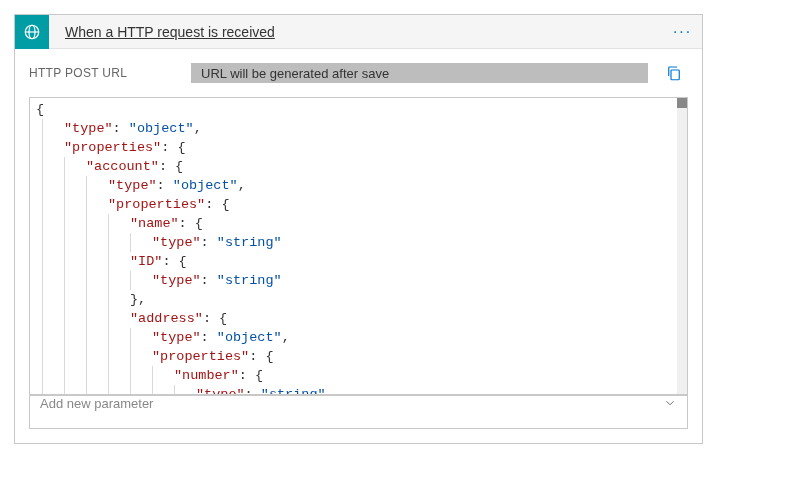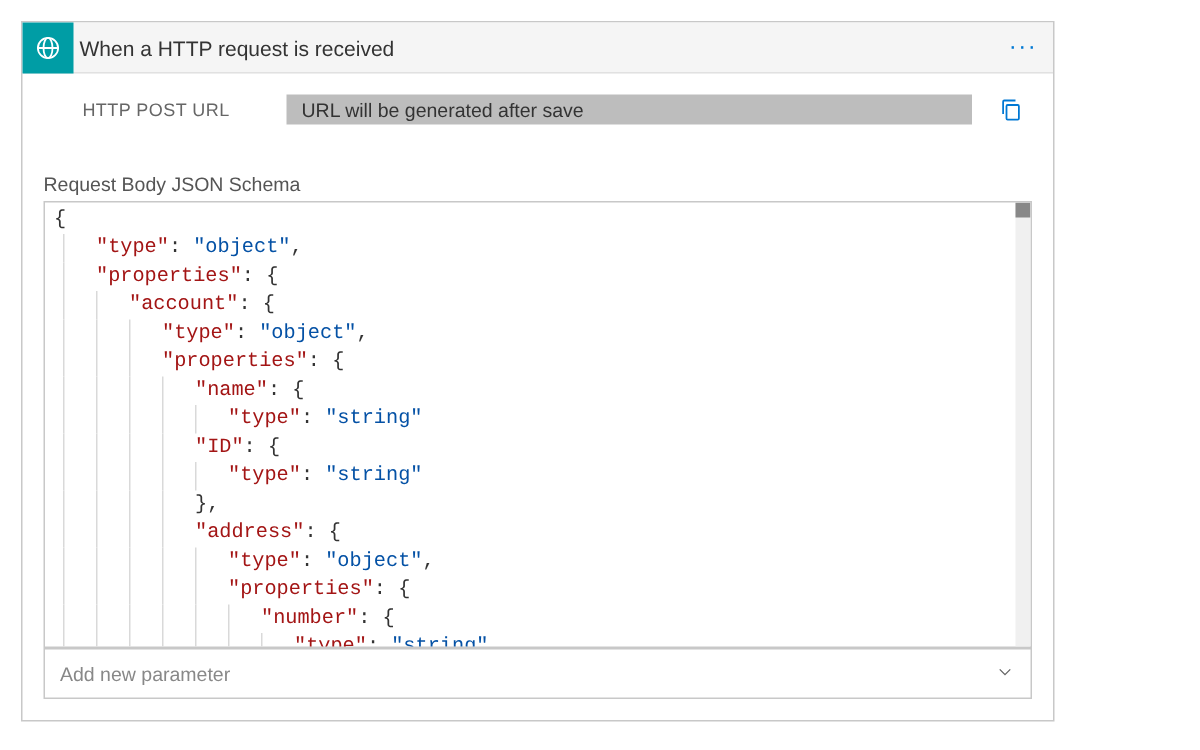--- a/index.html
+++ b/index.html
@@ -25,41 +25,41 @@
     width: 34px;
     height: 34px;
     background: #009da5;
     display: flex;
     align-items: center;
     justify-content: center;
     color: #fff;
   }
   .header-title {
     flex: 1;
-    padding-left: 4px;
+    padding-left: 16px;
     font-size: 14px;
     color: #333;
+    text-decoration: underline;
   }
   .header-menu {
     width: 40px;
     text-align: center;
     color: #0078d4;
     font-size: 16px;
     letter-spacing: 1px;
     cursor: pointer;
   }
   .body {
     padding: 10px 14px 14px 14px;
   }
   .row-url {
     display: flex;
     align-items: center;
     gap: 12px;
-    margin-bottom: 28px;
-    text-align: center;
+    margin-bottom: 10px;
   }
   .url-label {
     font-size: 12px;
     color: #666;
     letter-spacing: 0.3px;
     width: 150px;
     flex-shrink: 0;
   }
   .url-field {
     flex: 1;
@@ -132,21 +132,20 @@
     color: #0066b8;
     font-size: 13px;
     margin: 10px 0 14px 0;
     cursor: pointer;
     display: inline-block;
   }
   .param-select {
     border: 1px solid #c8c8c8;
     height: 34px;
     display: flex;
-    align-items: center;
     justify-content: space-between;
     padding: 0 10px;
     color: #888;
     font-size: 13px;
     cursor: pointer;
   }
   .chev { color: #666; }
 </style>
 </head>
 <body>
@@ -173,21 +172,20 @@
         <span>URL will be generated after save</span>
       </div>
       <div class="copy-btn">
         <svg width="18" height="18" viewBox="0 0 24 24" fill="none" stroke="#0078d4" stroke-width="1.6">
           <rect x="8" y="8" width="11" height="13" rx="1"></rect>
           <path d="M5 16 V5 a1 1 0 0 1 1-1 h10"></path>
         </svg>
       </div>
     </div>
 
-    <div class="schema-label">Request Body JSON Schema</div>
 
     <div class="schema-box">
       <div class="code" id="code-area"><div><span class="tk-punc">{</span></div><div><span class="guide g1"></span><span class="tk-key">"type"</span><span class="tk-punc">: </span><span class="tk-str">"object"</span><span class="tk-punc">,</span></div><div><span class="guide g1"></span><span class="tk-key">"properties"</span><span class="tk-punc">: {</span></div><div><span class="guide g1"></span><span class="guide"></span><span class="tk-key">"account"</span><span class="tk-punc">: {</span></div><div><span class="guide g1"></span><span class="guide"></span><span class="guide"></span><span class="tk-key">"type"</span><span class="tk-punc">: </span><span class="tk-str">"object"</span><span class="tk-punc">,</span></div><div><span class="guide g1"></span><span class="guide"></span><span class="guide"></span><span class="tk-key">"properties"</span><span class="tk-punc">: {</span></div><div><span class="guide g1"></span><span class="guide"></span><span class="guide"></span><span class="guide"></span><span class="tk-key">"name"</span><span class="tk-punc">: {</span></div><div><span class="guide g1"></span><span class="guide"></span><span class="guide"></span><span class="guide"></span><span class="guide"></span><span class="tk-key">"type"</span><span class="tk-punc">: </span><span class="tk-str">"string"</span></div><div><span class="guide g1"></span><span class="guide"></span><span class="guide"></span><span class="guide"></span><span class="tk-key">"ID"</span><span class="tk-punc">: {</span></div><div><span class="guide g1"></span><span class="guide"></span><span class="guide"></span><span class="guide"></span><span class="guide"></span><span class="tk-key">"type"</span><span class="tk-punc">: </span><span class="tk-str">"string"</span></div><div><span class="guide g1"></span><span class="guide"></span><span class="guide"></span><span class="guide"></span><span class="tk-punc">},</span></div><div><span class="guide g1"></span><span class="guide"></span><span class="guide"></span><span class="guide"></span><span class="tk-key">"address"</span><span class="tk-punc">: {</span></div><div><span class="guide g1"></span><span class="guide"></span><span class="guide"></span><span class="guide"></span><span class="guide"></span><span class="tk-key">"type"</span><span class="tk-punc">: </span><span class="tk-str">"object"</span><span class="tk-punc">,</span></div><div><span class="guide g1"></span><span class="guide"></span><span class="guide"></span><span class="guide"></span><span class="guide"></span><span class="tk-key">"properties"</span><span class="tk-punc">: {</span></div><div><span class="guide g1"></span><span class="guide"></span><span class="guide"></span><span class="guide"></span><span class="guide"></span><span class="guide"></span><span class="tk-key">"number"</span><span class="tk-punc">: {</span></div><div><span class="guide g1"></span><span class="guide"></span><span class="guide"></span><span class="guide"></span><span class="guide"></span><span class="guide"></span><span class="guide"></span><span class="tk-key">"type"</span><span class="tk-punc">: </span><span class="tk-str">"string"</span></div></div>
       <div class="schema-scroll-track">
         <div class="schema-scroll-thumb"></div>
       </div>
     </div>
 
 
     <div class="param-select">

